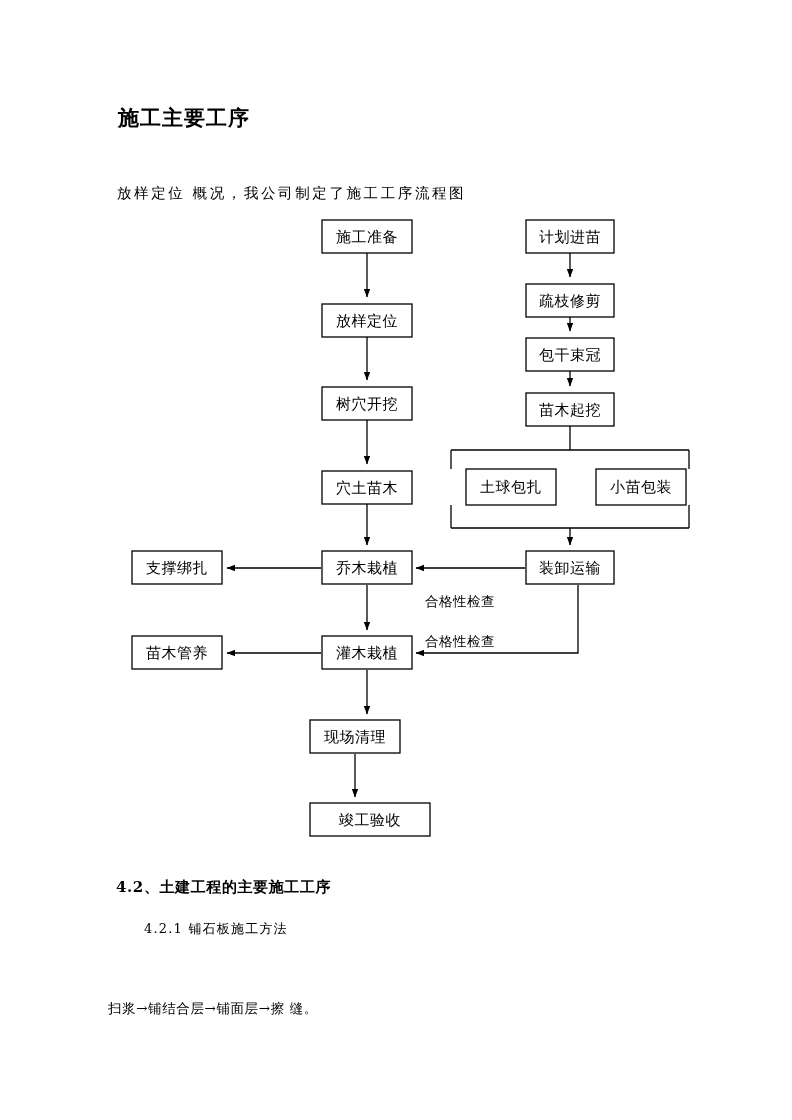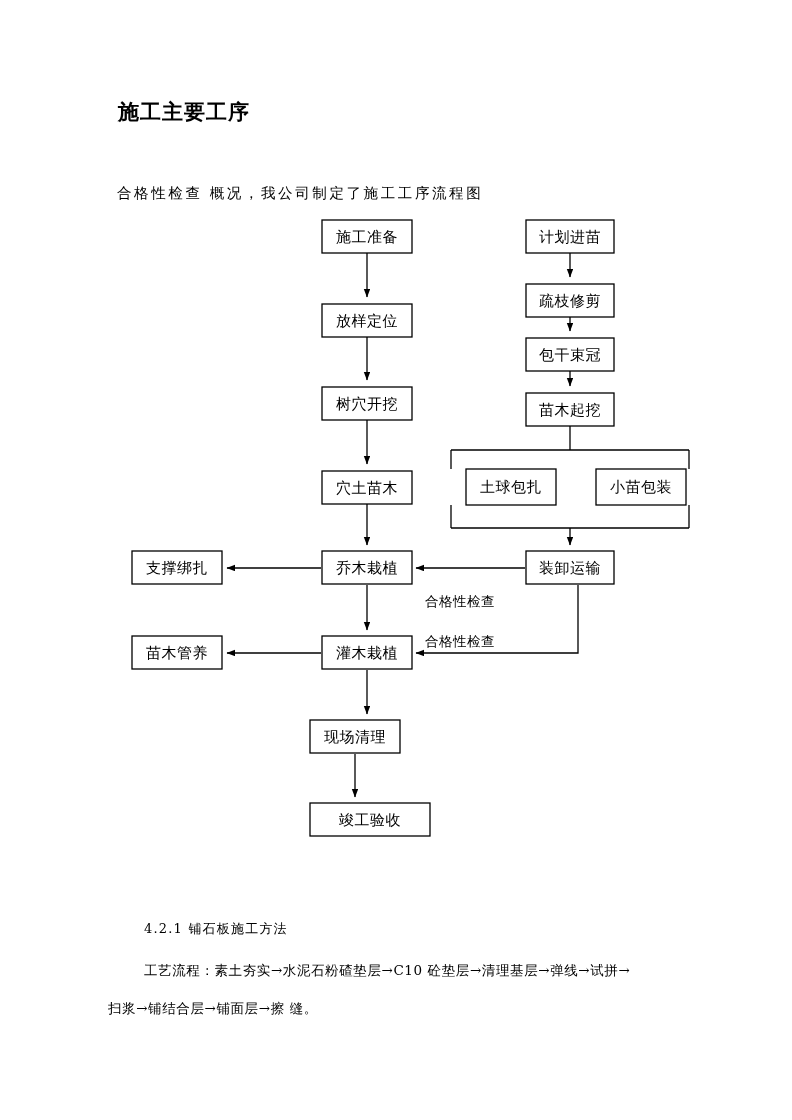--- a/index.html
+++ b/index.html
@@ -20,21 +20,21 @@
     position: absolute;
     inset: 0;
     width: 792px;
     height: 1120px;
   }
 
   
   .doc-title {
     position: absolute;
     left: 118px;
-    top: 98px;
+    top: 104px;
     font-size: 21px;
     font-weight: bold;
     letter-spacing: 1px;
     font-family: "DejaVu Serif", "Liberation Serif", serif;
     white-space: nowrap;
   }
   .sec-heading {
     position: absolute;
     left: 116px;
     top: 143px;
@@ -118,21 +118,21 @@
     letter-spacing: 0.5px;
     dominant-baseline: middle;
   }
 </style>
 </head>
 <body>
 
 <div class="page">
 
   <div class="doc-title">施工主要工序</div>
-  <div class="intro-para">合格性检查 概况，我公司制定了施工工序流程图</div>
+  <div class="intro-para">放样定位 概况，我公司制定了施工工序流程图</div>
 
   <svg id="flowchart-svg" viewBox="0 0 792 1120">
     <defs>
       <marker id="arrowhead" markerWidth="9" markerHeight="9" refX="8" refY="3.2" orient="auto" markerUnits="userSpaceOnUse">
         <path d="M0,0 L8.5,3.2 L0,6.4 z" fill="#000000"></path>
       </marker>
     </defs>
 
     <line class="edge" x1="367" y1="253" x2="367" y2="297" marker-end="url(#arrowhead)"></line>
     <line class="edge" x1="367" y1="337" x2="367" y2="380" marker-end="url(#arrowhead)"></line>
@@ -232,17 +232,17 @@
     </g>
     <g>
       <rect class="node-rect" x="132" y="636" width="90" height="33"></rect>
       <text class="node-text" x="177" y="653.5">苗木管养</text>
     </g>
 
     <text class="edge-label" x="425" y="602">合格性检查</text>
     <text class="edge-label" x="425" y="642">合格性检查</text>
   </svg>
 
+  <div class="sec-heading-2">4.2、土建工程的主要施工工序</div>
   <div class="sub-heading">4.2.1 铺石板施工方法</div>
-  <div class="flow-line-1">工艺流程：素土夯实→水泥石粉碴垫层→C10 砼垫层→清理基层→弹线→试拼→</div>
   <div class="flow-line-2">扫浆→铺结合层→铺面层→擦 缝。</div>
 
 </div>
 
 </body></html>

